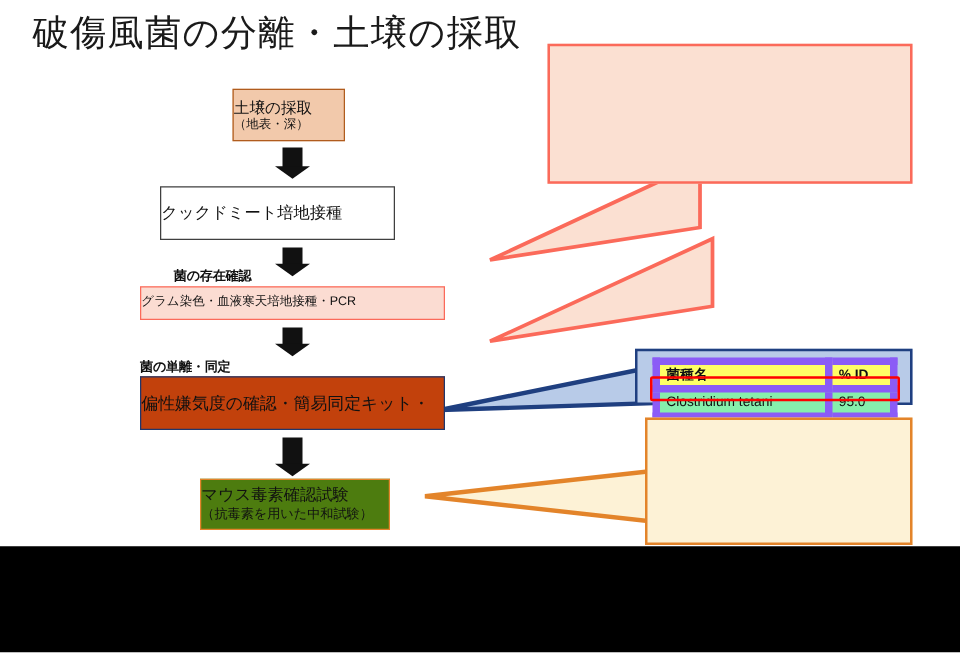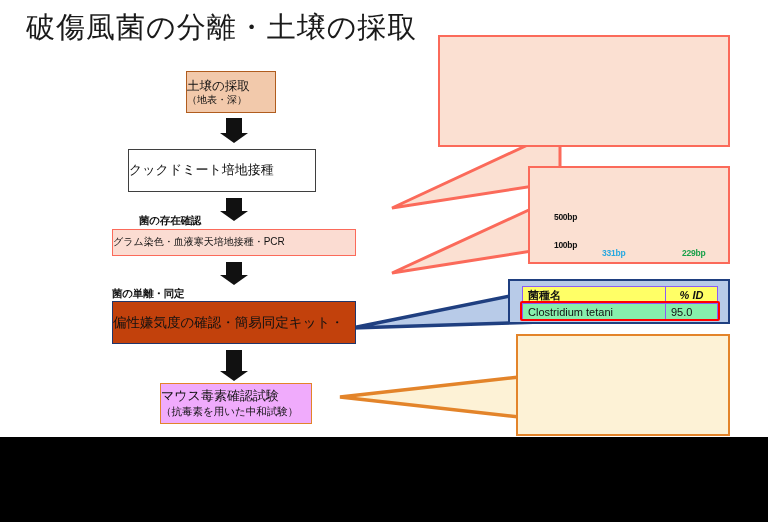--- a/index.html
+++ b/index.html
@@ -42,21 +42,21 @@
     background: #fbdcd2; border: 1.8px solid #fb6a5a;
     font-size: 10px;
   }
   #box-anaerobe {
     left: 112px; top: 301px; width: 244px; height: 43px;
     background: #c2410c; border: 1.6px solid #20366b;
     font-size: 13.5px;
   }
   #box-mouse {
     left: 160px; top: 383px; width: 152px; height: 41px;
-    background: #f0abfc; border: 1.8px solid #e3842a;
+    background: #4d7c0f; border: 1.8px solid #e3842a;
     font-size: 13px;
   }
   #box-mouse .l2 { font-size: 10.5px; }
   #box-soil .l2 { font-size: 10px; }
 
   .caption {
     position: absolute; font-size: 10.5px; color: #111; font-weight: bold;
     white-space: nowrap; letter-spacing: -0.2px;
   }
   #cap-exist { left: 100px; top: 214px; margin-left: 39px; }
@@ -112,27 +112,27 @@
   .bp-bottom {
     position: absolute; font-size: 8.5px; font-weight: bold; letter-spacing: -.2px;
   }
 
   
   #idtable {
     position: absolute; left: 522px; top: 286px; width: 196px;
     border-collapse: collapse; font-size: 11px;
   }
   #idtable th, #idtable td {
-    border: 1px solid #8b5cf6; padding: 1px 5px; text-align: left;
+    border: 6px solid #8b5cf6; padding: 1px 5px; text-align: left;
     height: 15px; line-height: 14px;
   }
   #idtable thead th { background: #ffff66; font-weight: bold; color: #111; }
   #idtable tbody td { background: #86efac; color: #111; }
   #idtable .colnum { width: 52px; text-align: left; }
-  #idtable thead .colnum { text-align: center; font-style: italic; }
+  #idtable thead .colnum { text-align: left; }
   #hl-row {
     position: absolute; left: 520px; top: 301px; width: 200px; height: 20px;
     border: 2.2px solid #ff0000; border-radius: 2px; pointer-events: none;
   }
 
   
   #blackband {
     position: absolute; left: 0; top: 437px; width: 768px; height: 85px;
     background: #000;
   }
@@ -199,27 +199,20 @@
     <span class="l1">マウス毒素確認試験</span>
     <span class="l2">（抗毒素を用いた中和試験）</span>
   </div>
 
   <div class="callout" id="co-micro">
     
 
     
   </div>
 
-  <div class="callout" id="co-gel">
-
-    <div class="bp-left" style="left:24px; top:44px;">500bp</div>
-    <div class="bp-left" style="left:24px; top:72px;">100bp</div>
-    <div class="bp-bottom" style="left:72px; top:80px; color:#29a8e0;">331bp</div>
-    <div class="bp-bottom" style="left:152px; top:80px; color:#19a04a;">229bp</div>
-  </div>
 
   <div class="callout" id="co-table"></div>
   <table id="idtable">
     <thead>
       <tr>
         <th>菌種名</th>
         <th class="colnum">% ID</th>
       </tr>
     </thead>
     <tbody>

